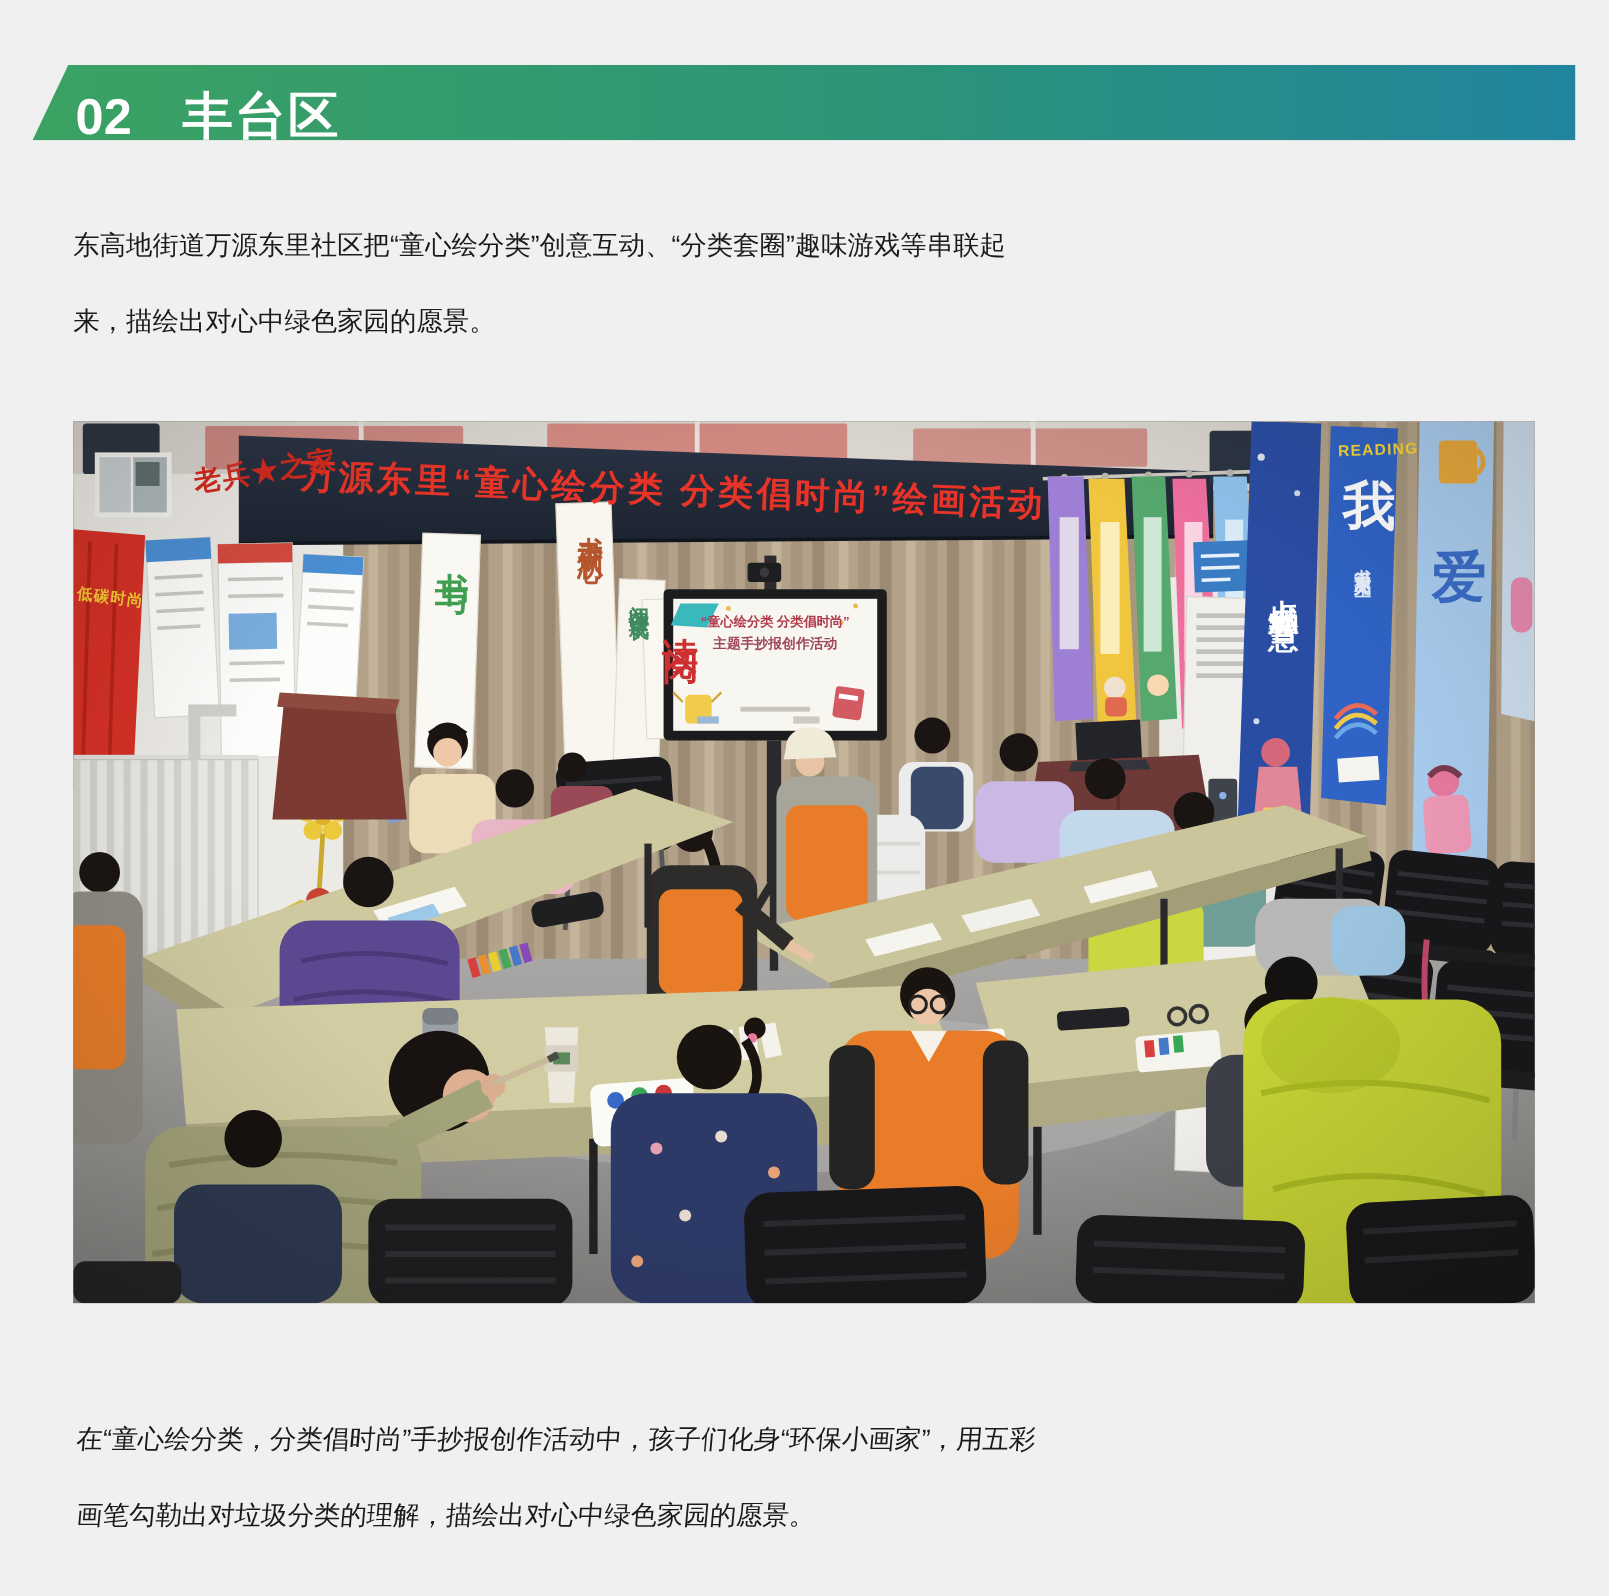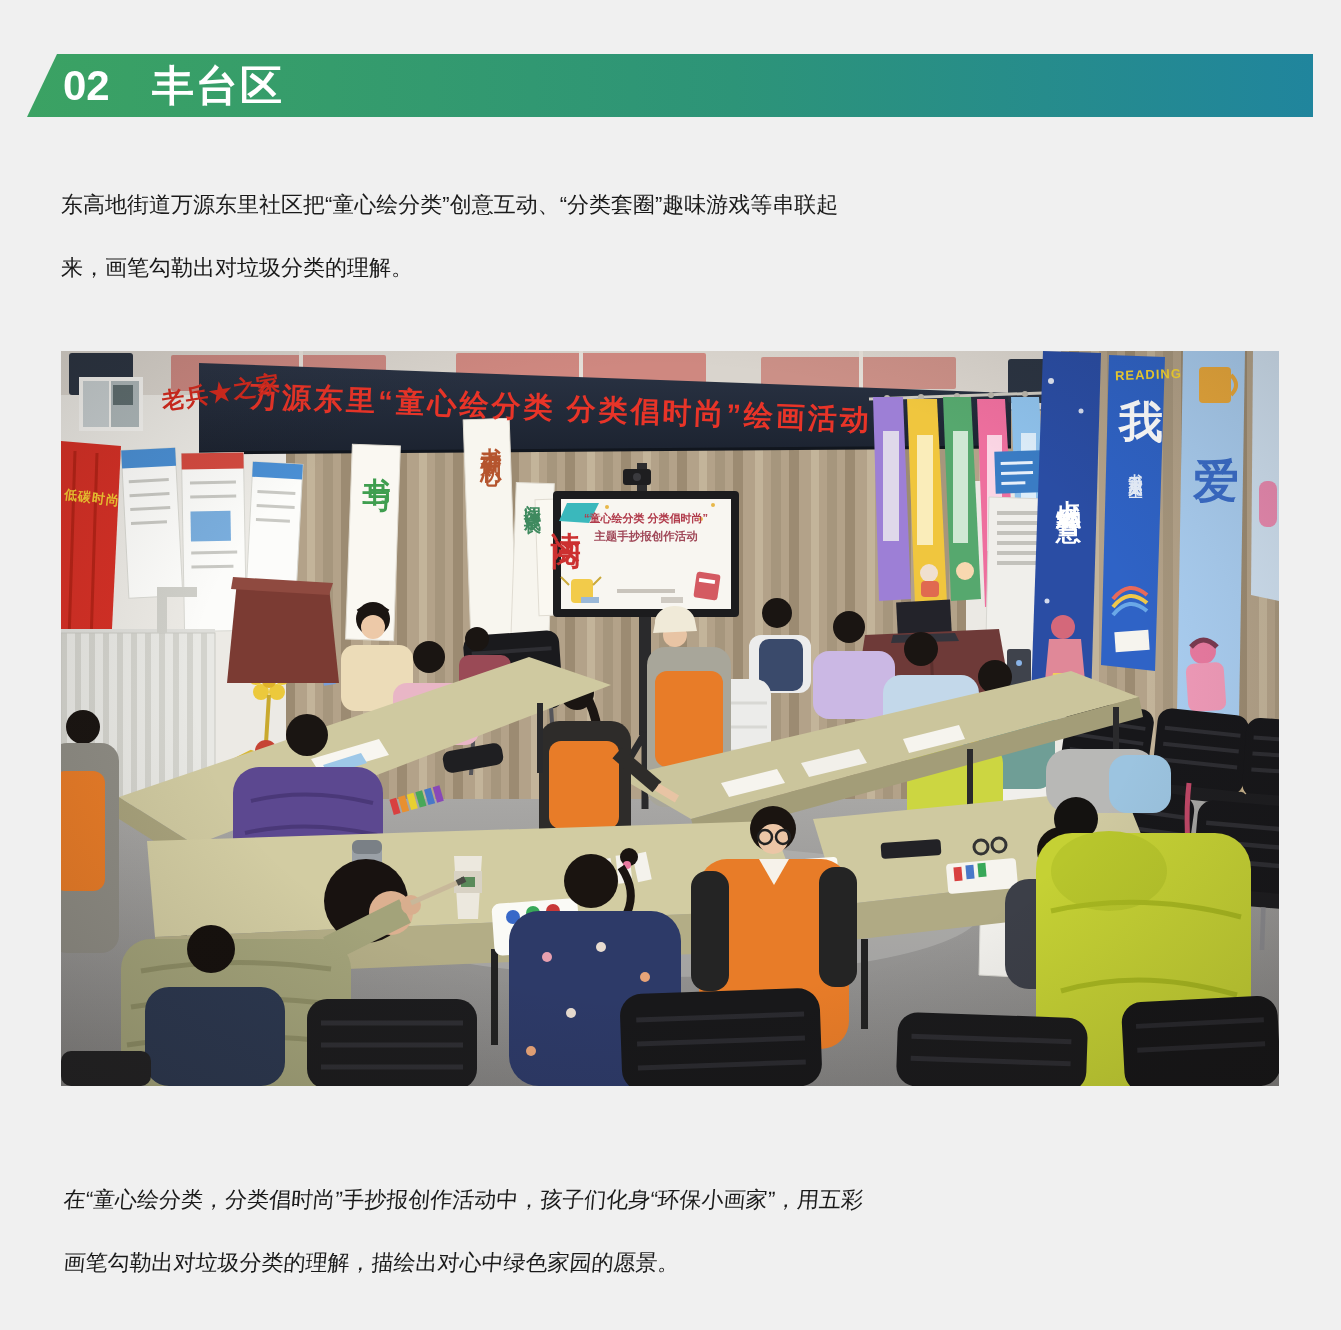--- a/index.html
+++ b/index.html
@@ -1,22 +1,22 @@
 <!DOCTYPE html>
 <html><head>
 <meta charset="utf-8">
 <style>
   html,body{margin:0;padding:0;}
   body{width:1341px;height:1330px;background:#f0f0f0;font-family:"Liberation Sans",sans-serif;position:relative;overflow:hidden;}
   .hdr{position:absolute;left:27px;top:54px;width:1286px;height:63px;
        background:linear-gradient(90deg,#3ba263 0%,#2d9478 55%,#20859d 100%);
        clip-path:polygon(30px 0,100% 0,100% 100%,0 100%);
        color:#ffffff;font-weight:bold;font-size:42px;line-height:63px;}
-  .hdr .num{position:absolute;left:36px;top:0;}
-  .hdr .ttl{position:absolute;left:125px;top:0;letter-spacing:2px;}
+  .hdr .num{position:absolute;left:36px;top:12px;}
+  .hdr .ttl{position:absolute;left:125px;top:11px;letter-spacing:2px;}
   .para{position:absolute;left:61px;width:1240px;color:#1a1a1a;font-size:22px;line-height:63px;}
   .para .ln{white-space:nowrap;height:63px;}
   #intro{top:173px;}
   #outro{top:1168px;}
   #outro .ln{transform:skewX(-5deg);transform-origin:left bottom;}
   .photo-wrap{position:absolute;left:61px;top:351px;width:1218px;height:735px;overflow:hidden;background:#8a8a88;}
   .photo-wrap svg{position:absolute;left:0;top:0;}
   .ov{position:absolute;font-weight:bold;white-space:nowrap;font-family:"Liberation Sans",sans-serif;}
   .vt{writing-mode:vertical-rl;text-orientation:upright;}
   .vignette{position:absolute;inset:0;pointer-events:none;
@@ -25,21 +25,21 @@
 </head>
 <body>
 
 <div class="hdr">
   <span class="num">02</span>
   <span class="ttl">丰台区</span>
 </div>
 
 <div class="para" id="intro">
   <div class="ln">东高地街道万源东里社区把“童心绘分类”创意互动、“分类套圈”趣味游戏等串联起</div>
-  <div class="ln">来，画笔勾勒出对垃圾分类的理解。</div>
+  <div class="ln">来，描绘出对心中绿色家园的愿景。</div>
 </div>
 
 <div class="photo-wrap">
 <svg width="1218" height="735" viewBox="0 0 1218 735">
   <defs>
     <pattern id="curt" width="56" height="60" patternUnits="userSpaceOnUse">
       <rect width="56" height="60" fill="#b3a289"></rect>
       <rect x="0" width="10" height="60" fill="#9c8b72"></rect>
       <rect x="22" width="8" height="60" fill="#c3b49a"></rect>
       <rect x="38" width="10" height="60" fill="#a6967d"></rect>

